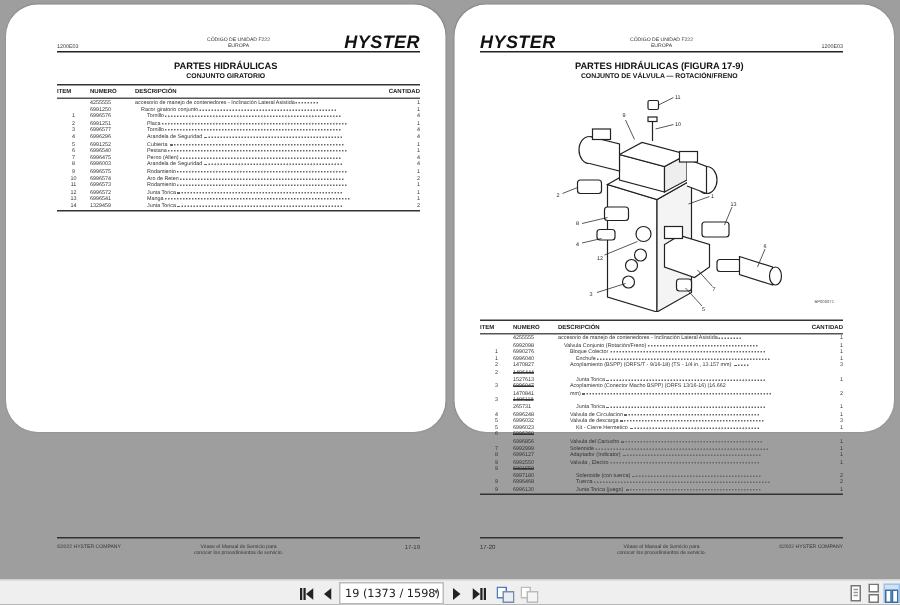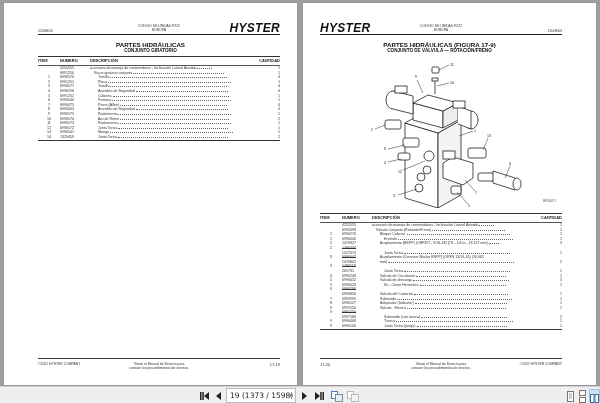--- a/index.html
+++ b/index.html
@@ -1,19 +1,19 @@
 <!DOCTYPE html>
 <html><head>
 <meta charset="utf-8">
 <style>
   * { box-sizing: border-box; margin: 0; padding: 0; }
   html, body { width: 600px; height: 403px; overflow: hidden; }
   body { background: #a8a8a8; font-family: "Liberation Sans", sans-serif; color: #111; position: relative; }
   .viewer { position: absolute; left: 0; top: 0; width: 600px; height: 386px; background: #9e9e9e; }
-  .page { position: absolute; top: 3px; height: 382px; background: #fff; box-shadow: 0 0 1px #777; }
+  .page { position: absolute; top: 3px; height: 285px; background: #fff; box-shadow: 0 0 1px #777; border-radius: 21px; }
   .page.left { left: 4px; width: 293px; }
   .page.right { left: 303px; width: 293px; }
 
   .hdr { position: absolute; top: 18px; left: 34px; right: 17px; height: 14px; border-bottom: 1px solid #222; }
   .hdr .code { position: absolute; font-size: 3.6px; color: #333; top: 8px; }
   .hdr .center { position: absolute; left: 0; right: 0; text-align: center; font-size: 3.4px; line-height: 4px; color: #333; top: 3px; }
   .logo { position: absolute; font-family: "Liberation Sans", sans-serif; font-weight: bold; font-style: italic; font-size: 12px; letter-spacing: 0.3px; top: 0px; color: #111; }
 
   .title { position: absolute; left: 0; right: 0; text-align: center; font-weight: bold; color: #111; }
   .title.t1 { font-size: 6.2px; }

